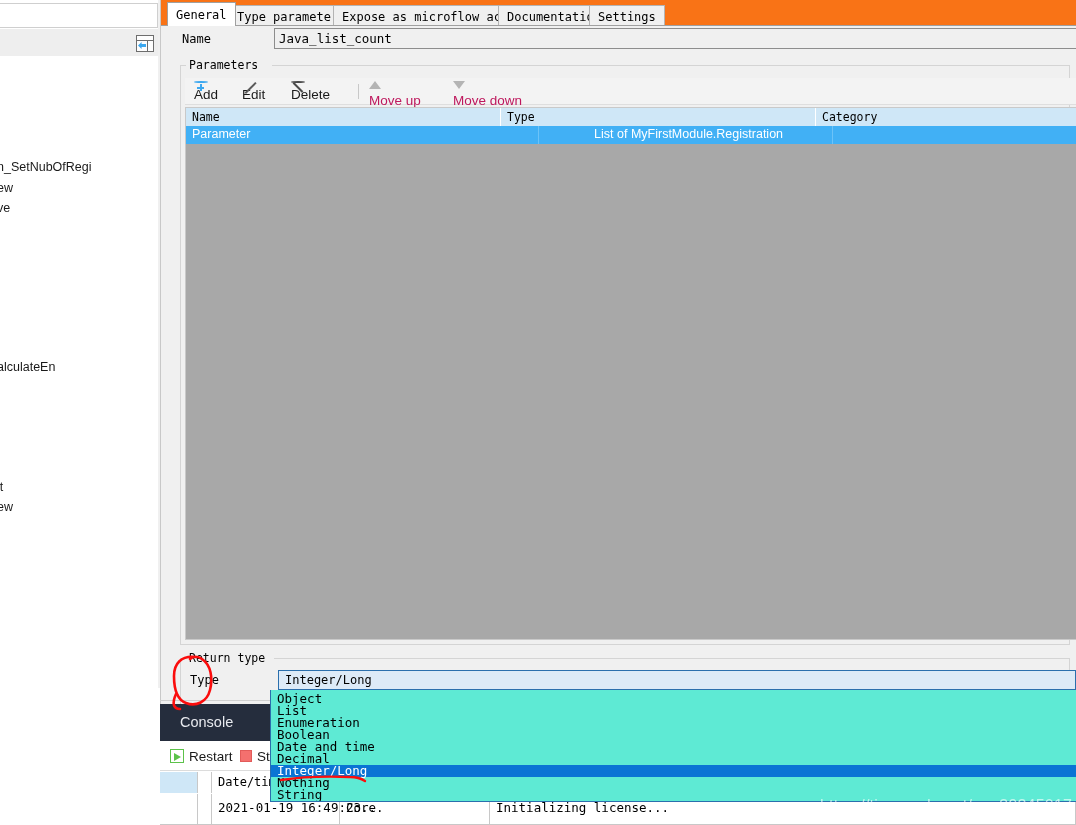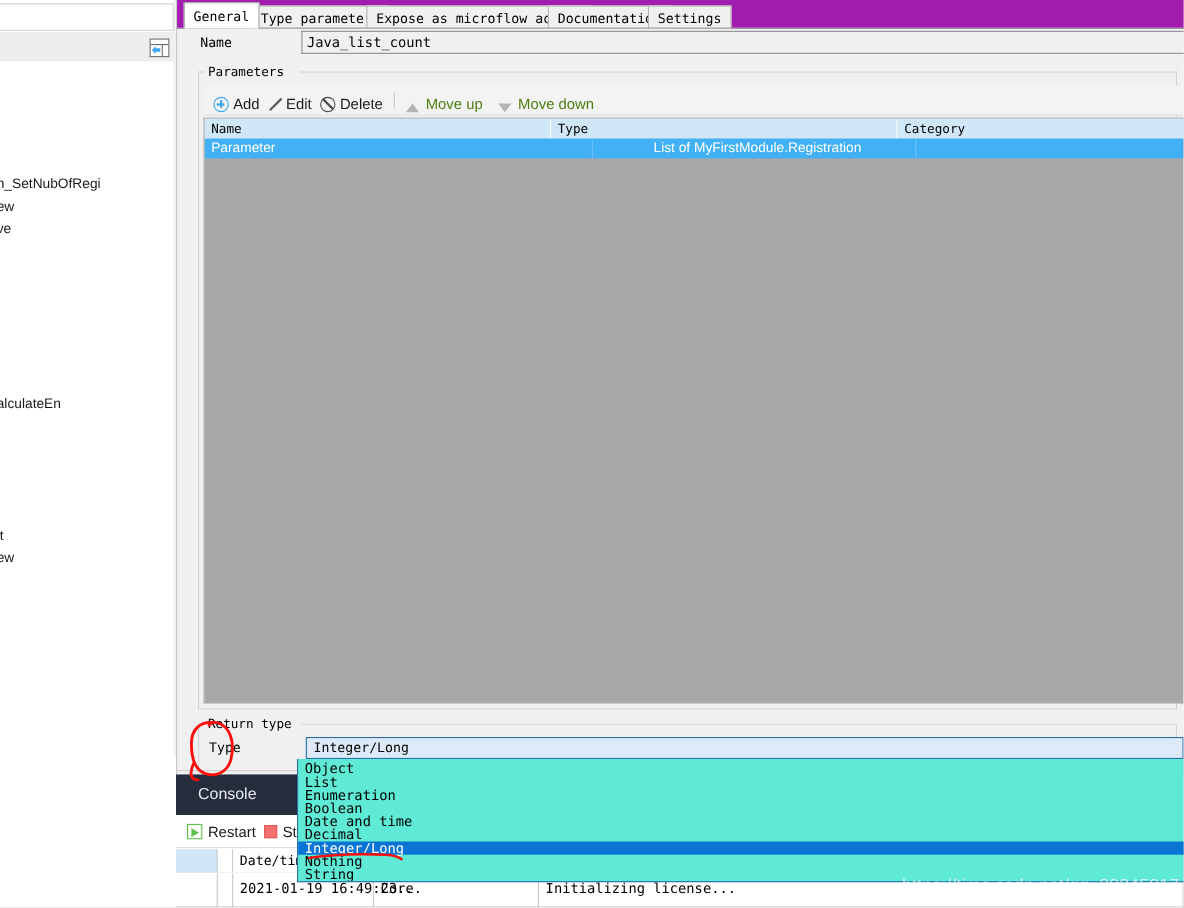--- a/index.html
+++ b/index.html
@@ -63,21 +63,21 @@
   
   #editor {
     position: absolute; left: 160px; top: 0; width: 916px; height: 704px;
     background: #f0f0f0;
     border-left: 1px solid #c8c8c8;
   }
 
   
   #tabbar {
     position: absolute; left: 0; top: 0; width: 916px; height: 26px;
-    background: #a21caf;
+    background: #f97316;
   }
   #tabbar::after {
     content: ""; position: absolute; left: 0; bottom: 0; width: 916px; height: 1px;
     background: #a0a0a0;
   }
   .tab {
     position: absolute; top: 5px; height: 21px;
     padding: 2px 8px 0 8px;
     font-family: "DejaVu Sans Mono", monospace;
     font-size: 12px;
@@ -137,28 +137,29 @@
   }
 
   
   #params-toolbar {
     position: absolute; left: 25px; top: 78px; width: 1051px; height: 27px;
     background: #f3f3f3;
     border-bottom: 1px solid #dedede;
   }
   .tbtn {
     position: absolute; top: 3px; height: 21px;
-    display: flex; align-items: flex-end; gap: 4px;
+    display: flex; align-items: flex-start; gap: 4px;
     font-family: "Liberation Sans", sans-serif;
     font-size: 13.5px;
     color: #1a1a1a;
     white-space: nowrap;
     cursor: default;
-  }
-  .tbtn.disabled { color: #4d7c0f; }
+    flex-direction: column;
+  }
+  .tbtn.disabled { color: #be185d; }
   .tb-sep {
     position: absolute; top: 6px; width: 1px; height: 15px; background: #c8c8c8;
   }
   .ic { display: inline-block; position: relative; }
   
   .ic-add { width: 14px; height: 14px; border: 1.6px solid #3ba7ef; border-radius: 50%; }
   .ic-add::before { content:""; position:absolute; left:2.3px; top:5.2px; width:7px; height:1.6px; background:#3ba7ef; }
   .ic-add::after  { content:""; position:absolute; left:5.2px; top:2.3px; width:1.6px; height:7px; background:#3ba7ef; }
   
   .ic-edit { width: 14px; height: 14px; }

